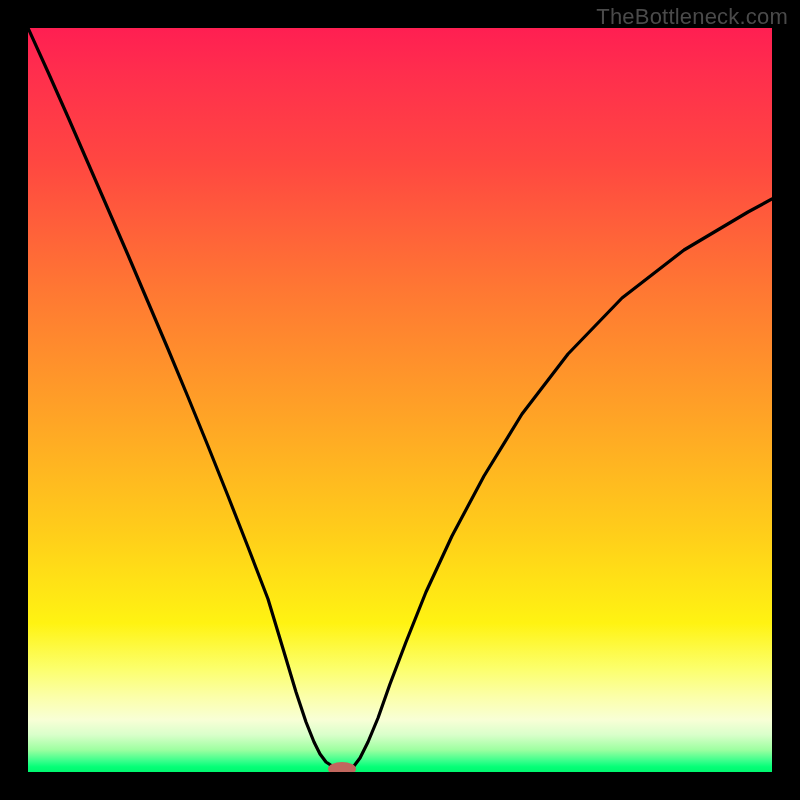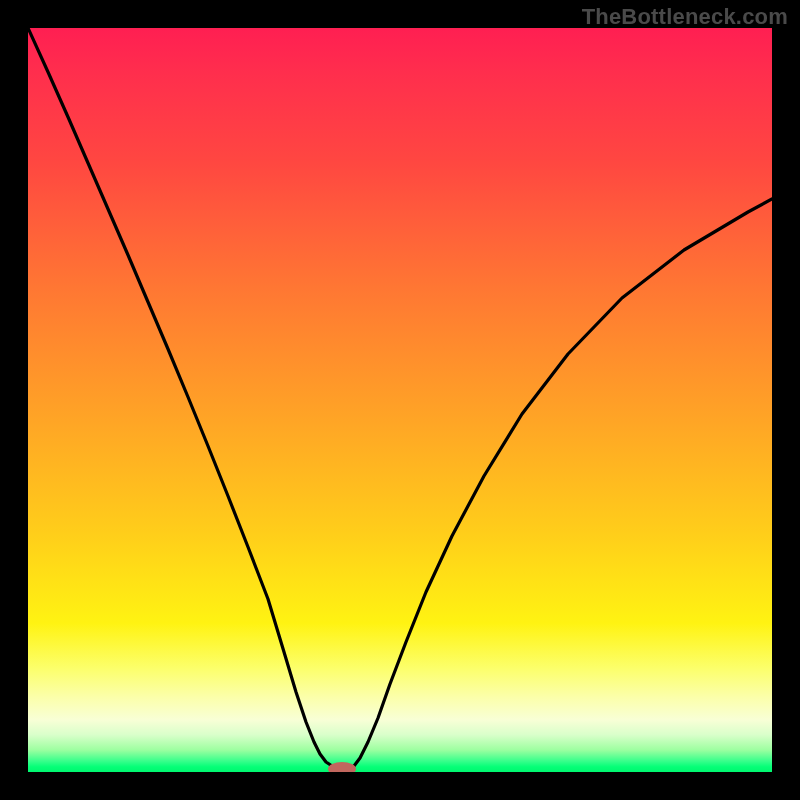--- a/index.html
+++ b/index.html
@@ -16,21 +16,21 @@
     width: 800px;
     height: 800px;
     background: #000;
   }
   .watermark {
     position: absolute;
     top: 4px;
     right: 12px;
     color: #4a4a4a;
     font-size: 22px;
-    font-weight: 700;
+    font-weight: 400;
     letter-spacing: 0.2px;
     z-index: 5;
   }
   .plot {
     position: absolute;
     left: 28px;
     top: 28px;
     width: 744px;
     height: 744px;
     overflow: hidden;

